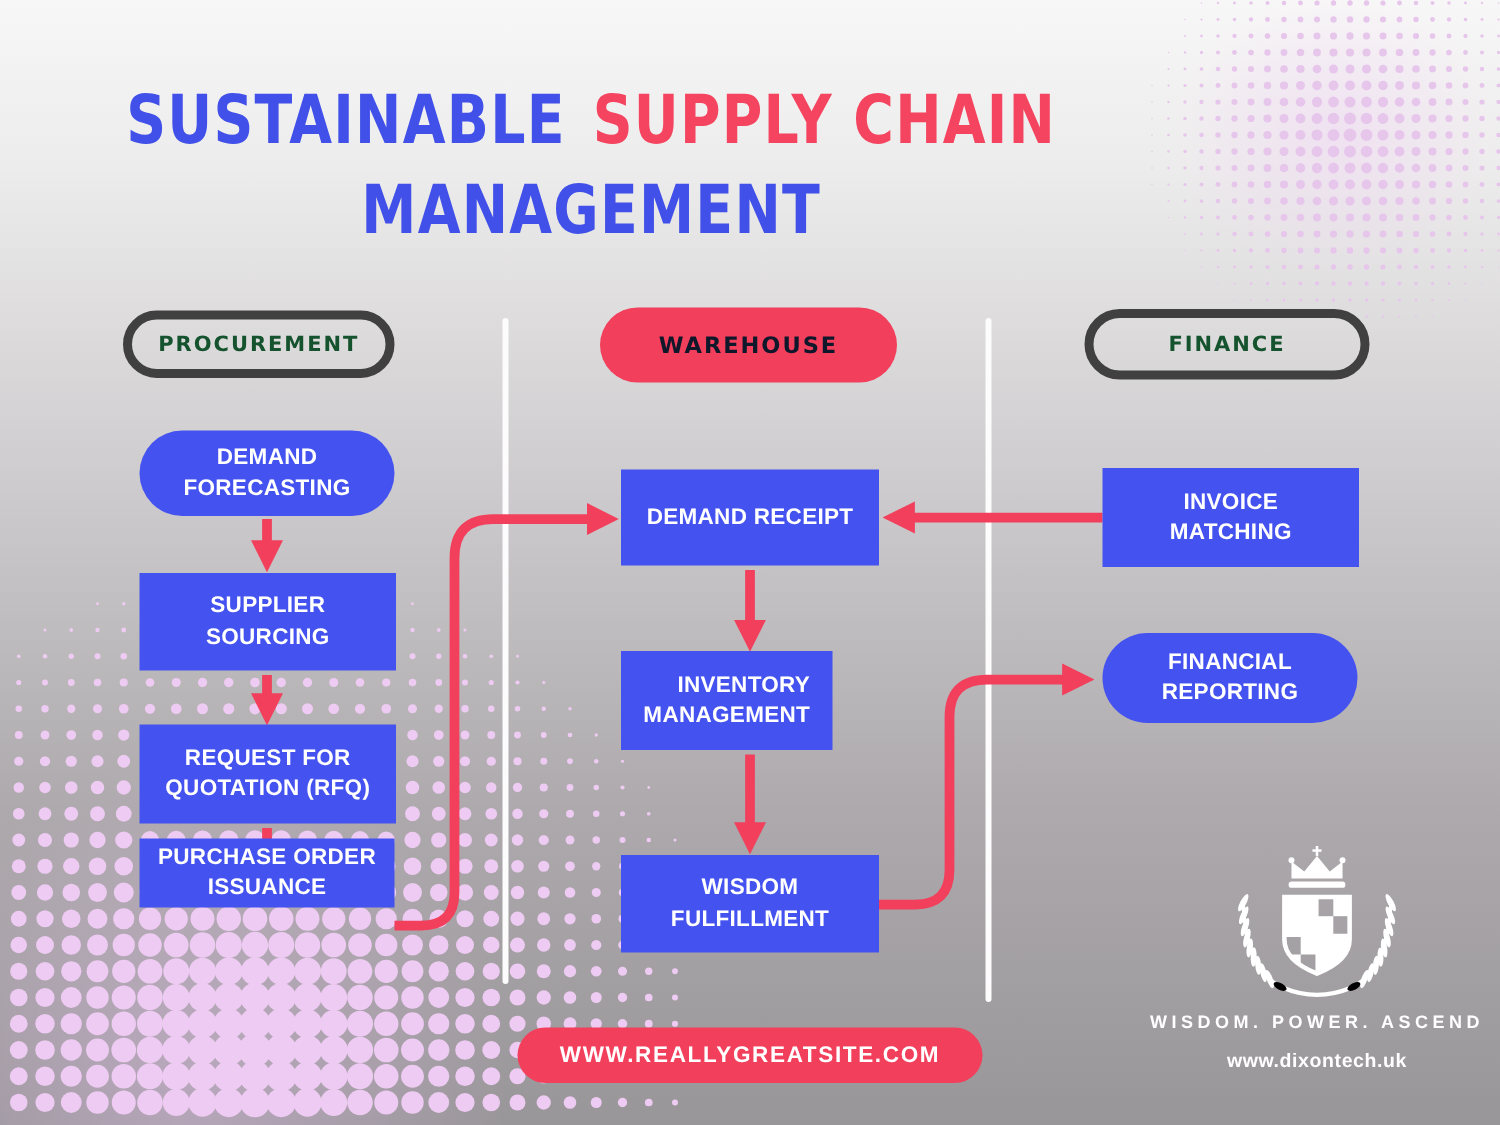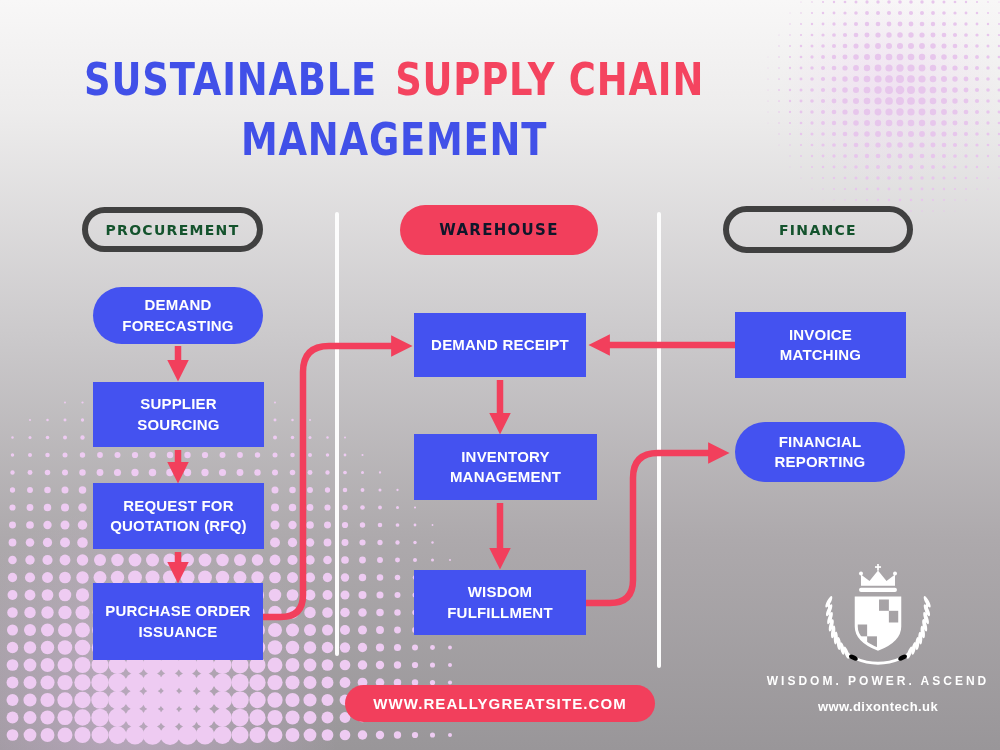--- a/index.html
+++ b/index.html
@@ -45,23 +45,23 @@
   
   .node{
     position:absolute;z-index:4;background:#4452f0;color:#fff;
     display:flex;align-items:center;justify-content:center;text-align:center;
     font-weight:bold;font-size:15px;line-height:1.35;letter-spacing:.2px;
     white-space:pre-line;
   }
   #n-demand{left:93px;top:287px;width:170px;height:57px;border-radius:29px;}
   #n-supplier{left:93px;top:382px;width:171px;height:65px;}
   #n-rfq{left:93px;top:483px;width:171px;height:66px;}
-  #n-purchase{left:93px;top:583px;width:170px;height:77px;}
+  #n-purchase{left:93px;top:559px;width:170px;height:46px;}
   #n-goods{left:414px;top:313px;width:172px;height:64px;}
-  #n-inventory{left:414px;top:434px;width:183px;height:66px;}
+  #n-inventory{left:414px;top:434px;width:141px;height:66px;text-align:right;}
   #n-order{left:414px;top:570px;width:172px;height:65px;}
   #n-invoice{left:735px;top:312px;width:171px;height:66px;}
   #n-financial{left:735px;top:422px;width:170px;height:60px;border-radius:30px;}
 
   
   #footer{
     position:absolute;left:345px;top:685px;width:310px;height:37px;z-index:4;
     background:#f23f5c;color:#fff;border-radius:19px;
     display:flex;align-items:center;justify-content:center;
     font-weight:bold;font-size:15px;letter-spacing:1.1px;

